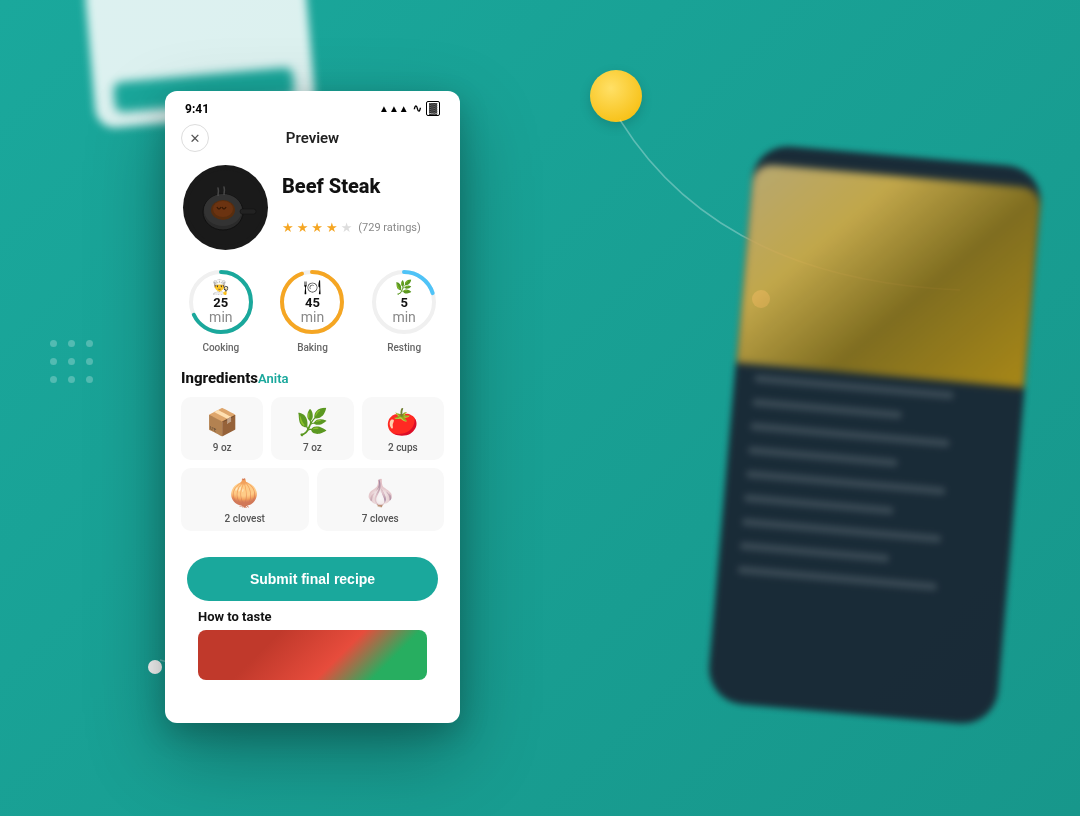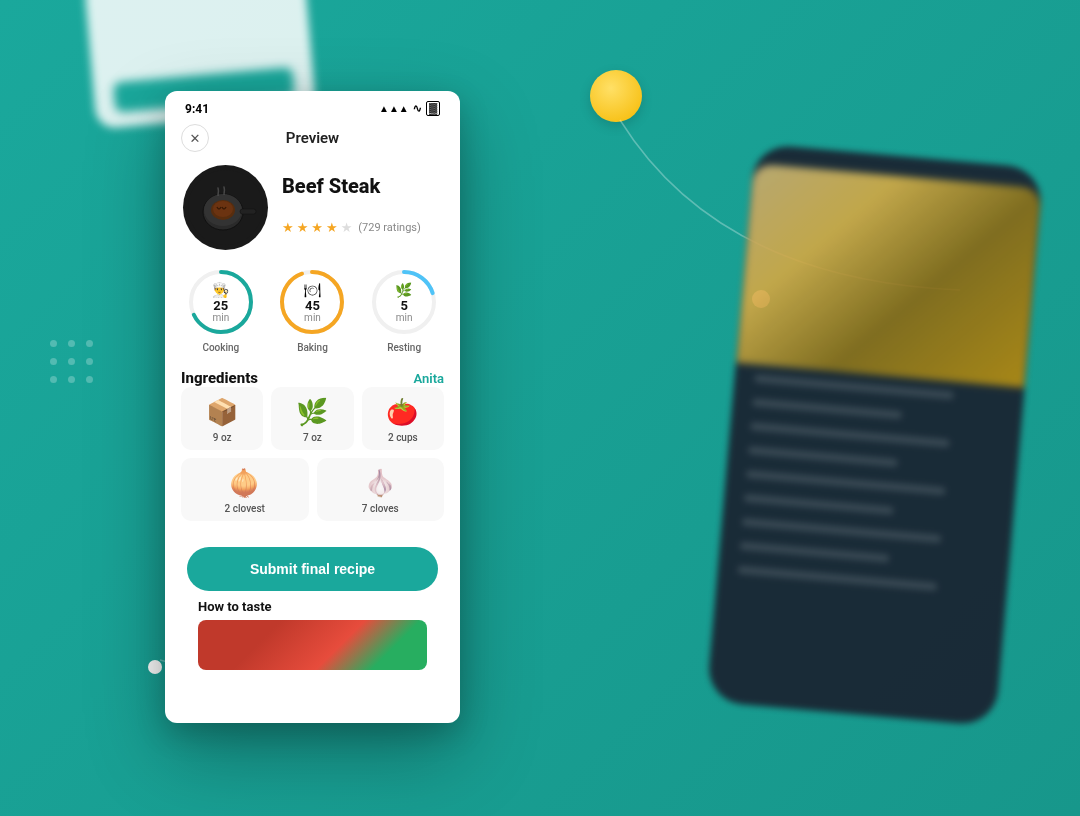--- a/index.html
+++ b/index.html
@@ -294,31 +294,32 @@
       flex-direction: column;
       align-items: center;
     }
     .circle-icon { font-size: 14px; margin-bottom: 1px; }
     .circle-time {
       font-size: 13px;
       font-weight: 700;
       color: #111;
       line-height: 1;
     }
-    .circle-unit { font-size: 10px; color: #888; }
+    .circle-unit { font-size: 14px; color: #888; }
     .circle-label { font-size: 10px; color: #666; font-weight: 500; }
 
     
     .ingredients-section {
       padding: 0 16px;
     }
     .ingredients-header {
       display: flex;
-      justify-content: space-between;
-      align-items: center;
+      justify-content: flex-start;
+      align-items: center;
+      margin-bottom: 10px;
     }
     .ingredients-title { font-size: 15px; font-weight: 800; color: #111; }
     .more-link { font-size: 13px; color: #1aa89c; font-weight: 600; cursor: pointer; }
 
     .ingredients-grid {
       display: grid;
       grid-template-columns: repeat(3, 1fr);
       gap: 8px;
     }
     .ingredient-card {

